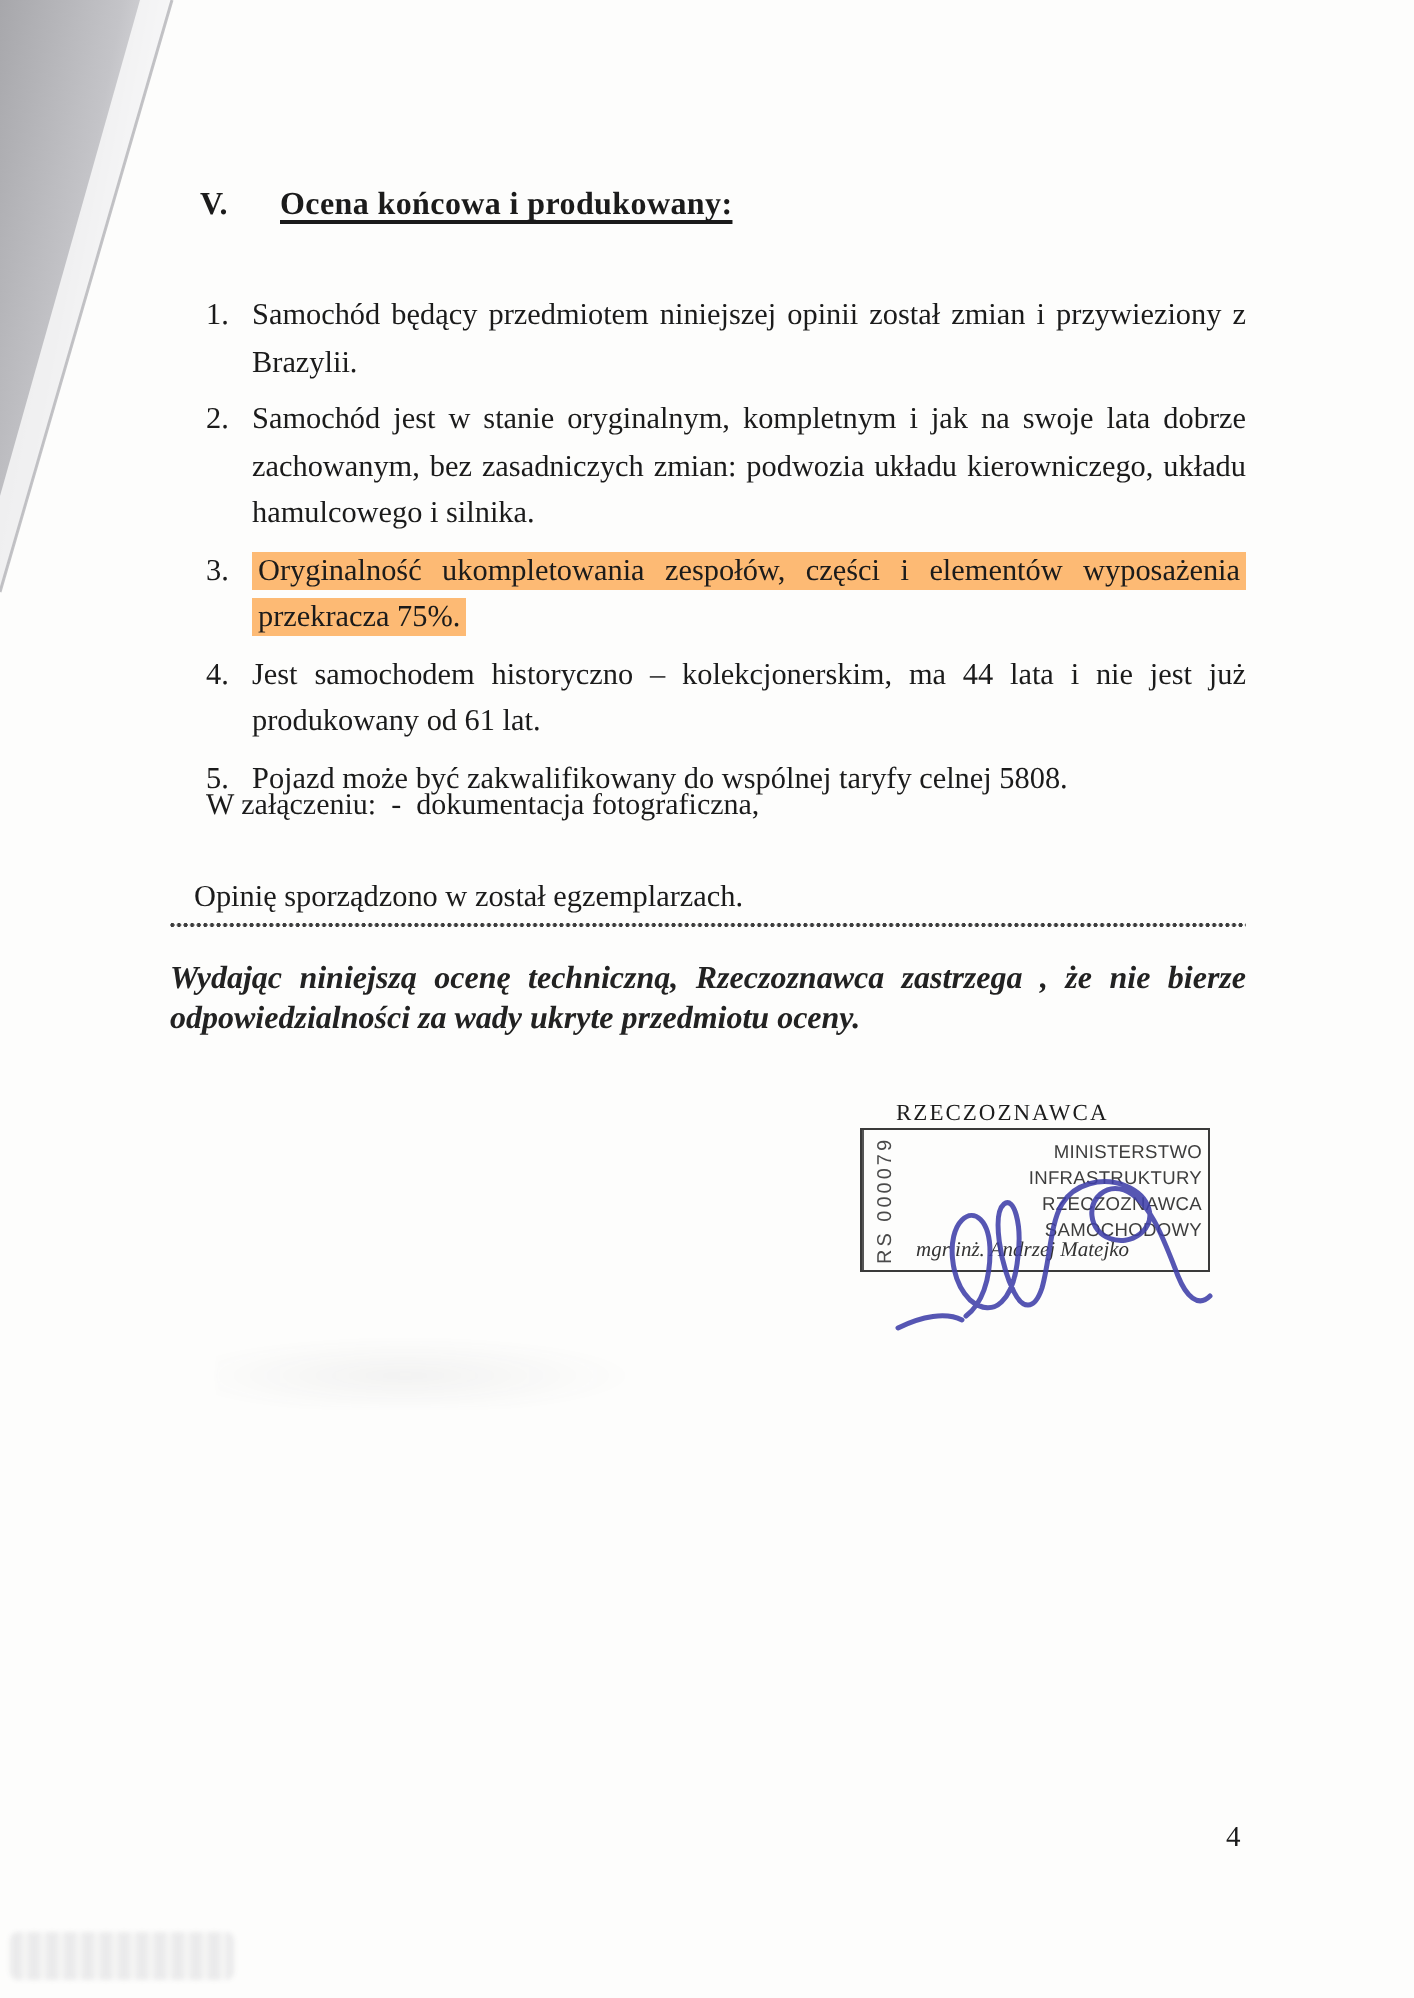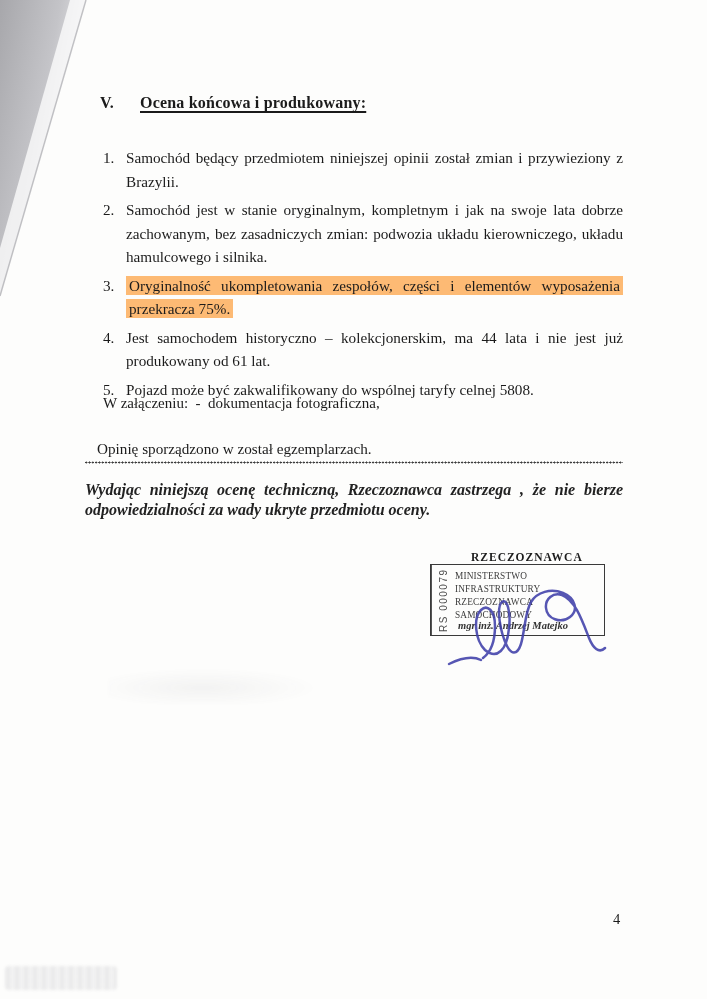--- a/index.html
+++ b/index.html
@@ -24,30 +24,30 @@
   .attach{position:absolute;top:395px;left:103px;font-size:15px;white-space:pre-wrap;text-align:right;}
   .copies{position:absolute;top:440px;left:97px;font-size:15.2px;}
   .dots{position:absolute;top:461px;left:85px;width:538px;height:3px;
         background-image:radial-gradient(circle at 1.2px 1.5px,#3c3c3c 0.9px,transparent 1.15px);
         background-size:3.3px 3px;}
   .disclaimer{position:absolute;top:470px;left:85px;width:538px;
         font-size:16px;line-height:19.5px;font-style:italic;font-weight:600;
         text-align:justify;color:#222;margin-top:10px;}
   
   .stamp{position:absolute;top:551px;left:430px;width:178px;}
-  .stamp-title{margin-left:41px;font-size:11.5px;font-weight:bold;letter-spacing:1px;color:#1d1d1d;}
+  .stamp-title{margin-left:18px;font-size:11.5px;font-weight:normal;letter-spacing:1px;color:#1d1d1d;}
   .stamp-box{position:relative;margin-top:1px;width:175px;height:72px;border:1.6px solid #3a3a3a;box-sizing:border-box;}
   .serial{position:absolute;left:0;top:0;bottom:0;width:22px;border-right:1.2px solid #555;
         display:flex;align-items:center;justify-content:center;
         writing-mode:vertical-rl;transform:rotate(180deg);
         font-family:"Liberation Sans",sans-serif;font-size:10px;letter-spacing:1.5px;color:#4a4a4a;}
-  .stamp-lines{margin-left:24px;padding-top:5px;width:146px;text-align:left;
-        font-family:Liberation Serif, serif;font-size:9.3px;line-height:13px;
+  .stamp-lines{margin-left:24px;padding-top:5px;width:146px;text-align:right;
+        font-family:Liberation Sans, sans-serif;font-size:9.3px;line-height:13px;
         letter-spacing:.15px;color:#3d3d3d;}
-  .stamp-name{position:absolute;bottom:4px;left:27px;font-style:italic;font-weight:700;
+  .stamp-name{position:absolute;bottom:4px;left:27px;font-style:italic;font-weight:400;
         font-size:10.5px;color:#333;white-space:nowrap;}
   .sig{position:absolute;left:8px;top:13px;overflow:visible;pointer-events:none;}
   .sig path{fill:none;stroke-width:2.5;stroke-linecap:round;opacity:.88;}
   
   .pagenum{position:absolute;top:911px;left:613px;font-size:14.5px;}
   
   .smudge{position:absolute;top:668px;left:108px;width:210px;height:36px;
         background:radial-gradient(ellipse at 45% 55%,rgba(70,70,80,.055),transparent 70%);
         filter:blur(1px);pointer-events:none;}
   

